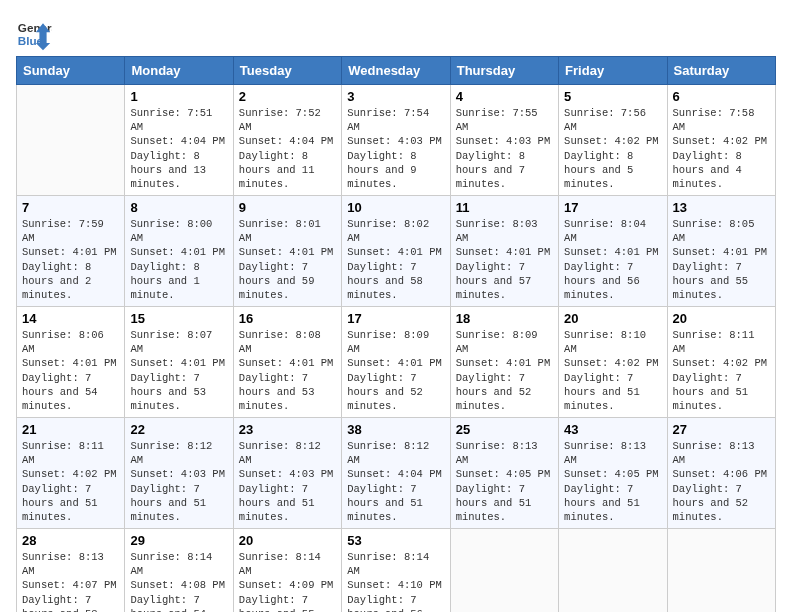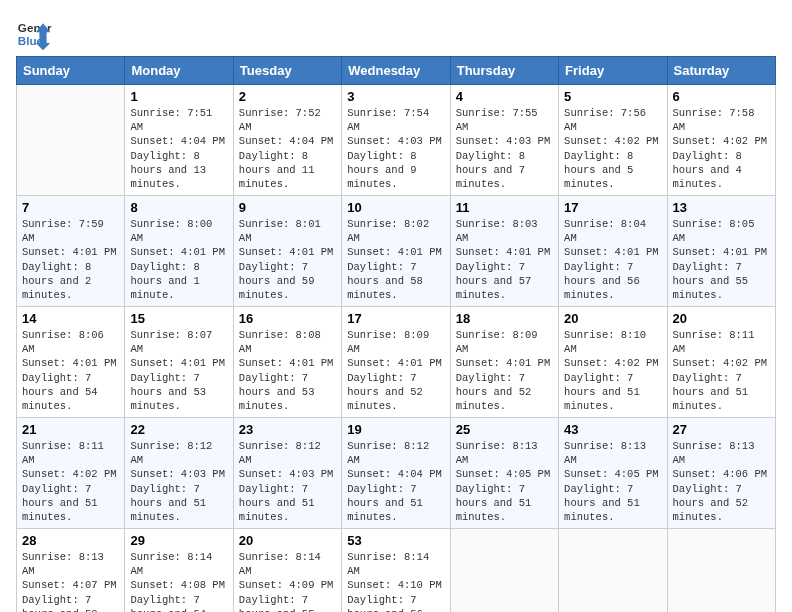--- a/index.html
+++ b/index.html
@@ -156,21 +156,21 @@
         <td><span class="day-number">20</span>
 <span class="day-info">Sunrise: 8:11 AM<br>Sunset: 4:02 PM<br>Daylight: 7 hours and 51 minutes.</span></td>
       </tr>
       <tr>
         <td><span class="day-number">21</span>
 <span class="day-info">Sunrise: 8:11 AM<br>Sunset: 4:02 PM<br>Daylight: 7 hours and 51 minutes.</span></td>
         <td><span class="day-number">22</span>
 <span class="day-info">Sunrise: 8:12 AM<br>Sunset: 4:03 PM<br>Daylight: 7 hours and 51 minutes.</span></td>
         <td><span class="day-number">23</span>
 <span class="day-info">Sunrise: 8:12 AM<br>Sunset: 4:03 PM<br>Daylight: 7 hours and 51 minutes.</span></td>
-        <td><span class="day-number">19</span>
+        <td><span class="day-number">38</span>
 <span class="day-info">Sunrise: 8:12 AM<br>Sunset: 4:04 PM<br>Daylight: 7 hours and 51 minutes.</span></td>
         <td><span class="day-number">25</span>
 <span class="day-info">Sunrise: 8:13 AM<br>Sunset: 4:05 PM<br>Daylight: 7 hours and 51 minutes.</span></td>
         <td><span class="day-number">43</span>
 <span class="day-info">Sunrise: 8:13 AM<br>Sunset: 4:05 PM<br>Daylight: 7 hours and 51 minutes.</span></td>
         <td><span class="day-number">27</span>
 <span class="day-info">Sunrise: 8:13 AM<br>Sunset: 4:06 PM<br>Daylight: 7 hours and 52 minutes.</span></td>
       </tr>
       <tr>
         <td><span class="day-number">28</span>

